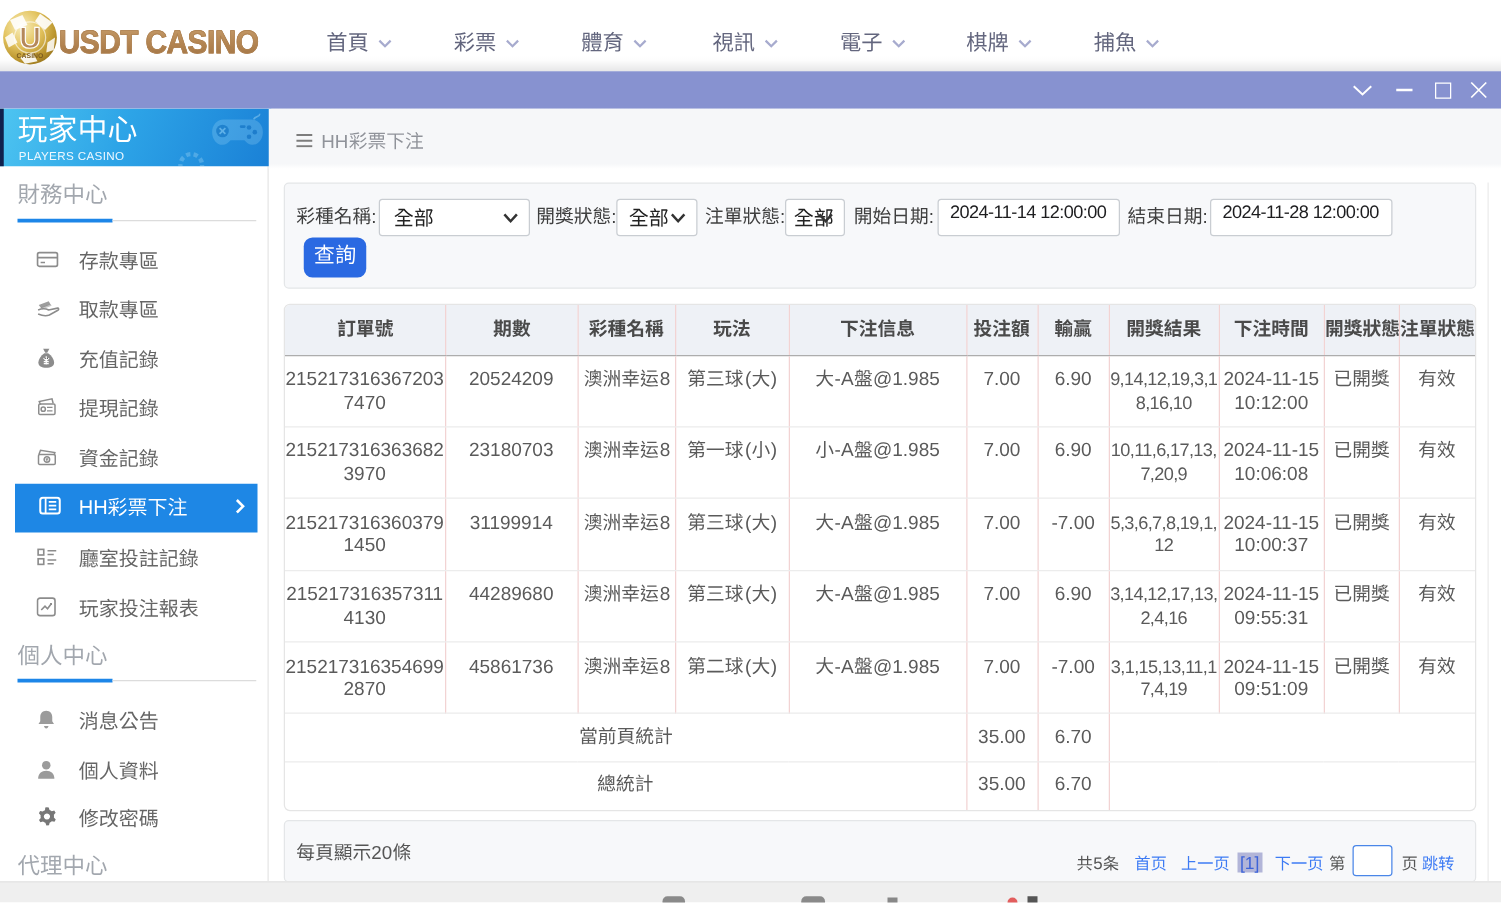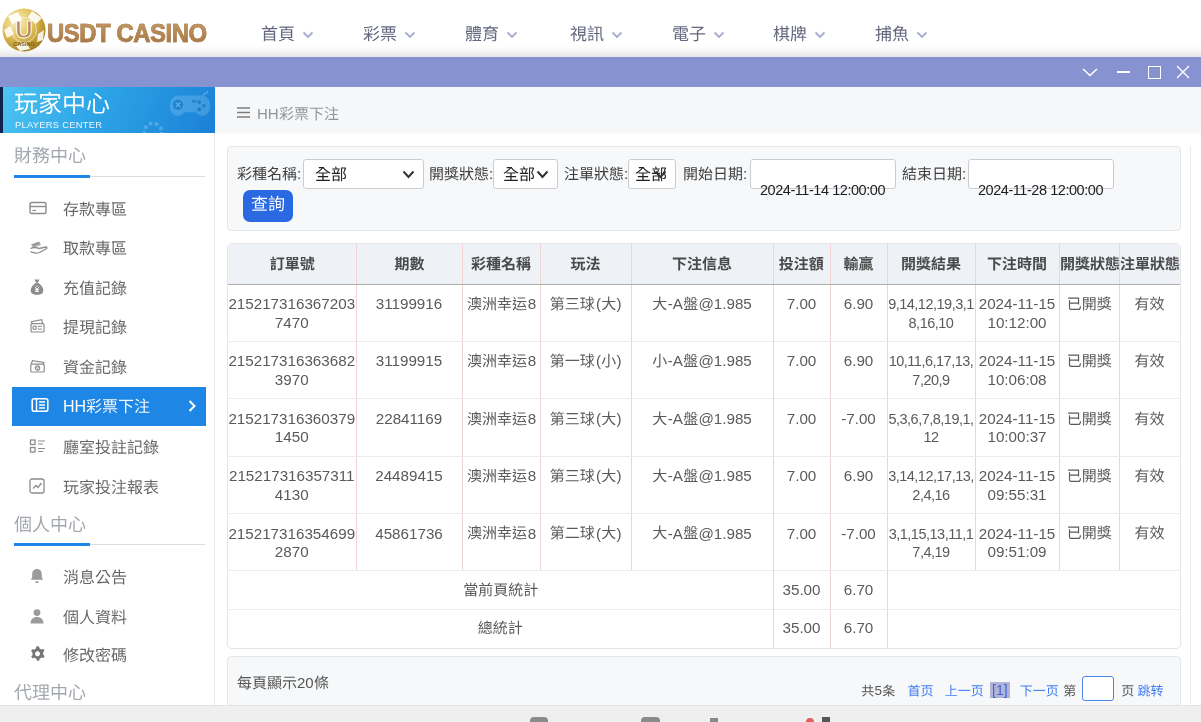--- a/index.html
+++ b/index.html
@@ -29,21 +29,21 @@
 
 #crumb{position:absolute;left:215px;top:87px;width:986px;height:48px;background:linear-gradient(#f6f7f9 0 44px,#ffffff 100%);color:#90939a}
 #blueedge{position:absolute;left:0px;top:87px;width:3px;height:46px;background:#10214d}
 .panel{position:absolute;background:#f7f8fa;border:1px solid #e4e6e8;border-radius:4px}
 #fpanel{left:227px;top:146px;width:954px;height:85px}
 .flabel{position:absolute;top:165px;font-size:15px;color:#3f3f3f;white-space:nowrap}
 .fsel{position:absolute;top:159px;height:30px;background:#fff;border:1px solid #c9cdd2;border-radius:3px;font-size:16px;color:#222}
 .fsel .st{position:absolute;left:11px;top:6px;white-space:nowrap}
 .fsel .sc{position:absolute;top:10px}
 .finp{position:absolute;top:159px;height:30px;background:#fff;border:1px solid #c9cdd2;border-radius:3px;font-size:16px;color:#1d1d1f}
-.finp span{position:absolute;left:9px;top:22px;white-space:nowrap;font-size:14.5px;letter-spacing:-0.45px}
+.finp span{position:absolute;left:9px;top:2px;white-space:nowrap;font-size:14.5px;letter-spacing:-0.45px}
 #qbtn{position:absolute;left:243px;top:190px;width:50px;height:32px;background:#2a69e2;border-radius:7px;color:#fff;text-align:center}
 
 #tpanel{position:absolute;left:227px;top:243px;width:954px;background:#fff;border:1px solid #e5e5e5;border-radius:5px;overflow:hidden}
 table{border-collapse:collapse;table-layout:fixed;width:952px}
 th{background:#eef1f6;font-size:15px;color:#4a4a4a;font-weight:bold;height:40px;border-bottom:1px solid #adadad;border-right:1px solid #f2d3d3}
 td{font-size:15.2px;color:#5a5a5a;text-align:center;border-right:1px solid #f2d3d3;border-bottom:1px solid #ececec;line-height:18.5px;height:57.4px;vertical-align:top;padding-top:10.5px}
 tr.sum td{height:38.3px;vertical-align:middle;padding-top:0}
 th:last-child,td:last-child{border-right:none}
 tr.sum:last-child td{border-bottom:none}
 .kj{font-size:14.5px;letter-spacing:-0.5px}
@@ -304,21 +304,21 @@
       </svg>
       <svg class="abs" style="left:140px;top:32px;opacity:0.25" width="26" height="26" viewBox="0 0 30 30">
         <circle cx="15" cy="15" r="10" fill="none" stroke="#cfeefc" stroke-width="4" stroke-dasharray="4 3"></circle>
       </svg>
       <div class="t1"><svg class="cj" style="width:96.0px;height:24px;vertical-align:-0.12em;" viewBox="0 0 4000 1000">
           <use href="#g14" x="0"></use>
           <use href="#g15" x="1000"></use>
           <use href="#g16" x="2000"></use>
           <use href="#g17" x="3000"></use>
         </svg></div>
-      <div class="t2">PLAYERS CENTER</div>
+      <div class="t2">PLAYERS CASINO</div>
     </div>
     <div class="sechead" style="top:59px;font-size:18px"><svg class="cj" style="width:72.0px;height:18px;vertical-align:-0.12em;" viewBox="0 0 4000 1000">
         <use href="#g18" x="0"></use>
         <use href="#g19" x="1000"></use>
         <use href="#g16" x="2000"></use>
         <use href="#g17" x="3000"></use>
       </svg></div>
     <div class="secline-b" style="top:88px"></div>
     <div class="secline-g" style="top:88px"></div>
     <div class="mi" style="top:103px">
@@ -639,21 +639,21 @@
             </svg></th>
           <th><svg class="cj" style="width:60.0px;height:15px;vertical-align:-0.12em;" viewBox="0 0 4000 1000">
               <use href="#g83" x="0"></use>
               <use href="#g72" x="1000"></use>
               <use href="#g96" x="2000"></use>
               <use href="#g97" x="3000"></use>
             </svg></th>
         </tr>
         <tr>
           <td>215217316367203<br>7470</td>
-          <td>31199916</td>
+          <td>20524209</td>
           <td><svg class="cj" style="width:62.0px;height:15px;vertical-align:-0.12em;" viewBox="0 0 4000 1000">
               <use href="#g98" x="0"></use>
               <use href="#g99" x="1000"></use>
               <use href="#g100" x="2000"></use>
               <use href="#g101" x="3000"></use>
             </svg>8</td>
           <td><svg class="cj" style="width:46.5px;height:15px;vertical-align:-0.12em;" viewBox="0 0 3000 1000">
               <use href="#g102" x="0"></use>
               <use href="#g103" x="1000"></use>
               <use href="#g104" x="2000"></use>
@@ -674,21 +674,21 @@
               <use href="#g59" x="1000"></use>
               <use href="#g60" x="2000"></use>
             </svg></td>
           <td><svg class="cj" style="width:31.0px;height:15px;vertical-align:-0.12em;" viewBox="0 0 2000 1000">
               <use href="#g108" x="0"></use>
               <use href="#g109" x="1000"></use>
             </svg></td>
         </tr>
         <tr>
           <td>215217316363682<br>3970</td>
-          <td>31199915</td>
+          <td>23180703</td>
           <td><svg class="cj" style="width:62.0px;height:15px;vertical-align:-0.12em;" viewBox="0 0 4000 1000">
               <use href="#g98" x="0"></use>
               <use href="#g99" x="1000"></use>
               <use href="#g100" x="2000"></use>
               <use href="#g101" x="3000"></use>
             </svg>8</td>
           <td><svg class="cj" style="width:46.5px;height:15px;vertical-align:-0.12em;" viewBox="0 0 3000 1000">
               <use href="#g102" x="0"></use>
               <use href="#g110" x="1000"></use>
               <use href="#g104" x="2000"></use>
@@ -709,21 +709,21 @@
               <use href="#g59" x="1000"></use>
               <use href="#g60" x="2000"></use>
             </svg></td>
           <td><svg class="cj" style="width:31.0px;height:15px;vertical-align:-0.12em;" viewBox="0 0 2000 1000">
               <use href="#g108" x="0"></use>
               <use href="#g109" x="1000"></use>
             </svg></td>
         </tr>
         <tr>
           <td>215217316360379<br>1450</td>
-          <td>22841169</td>
+          <td>31199914</td>
           <td><svg class="cj" style="width:62.0px;height:15px;vertical-align:-0.12em;" viewBox="0 0 4000 1000">
               <use href="#g98" x="0"></use>
               <use href="#g99" x="1000"></use>
               <use href="#g100" x="2000"></use>
               <use href="#g101" x="3000"></use>
             </svg>8</td>
           <td><svg class="cj" style="width:46.5px;height:15px;vertical-align:-0.12em;" viewBox="0 0 3000 1000">
               <use href="#g102" x="0"></use>
               <use href="#g103" x="1000"></use>
               <use href="#g104" x="2000"></use>
@@ -744,21 +744,21 @@
               <use href="#g59" x="1000"></use>
               <use href="#g60" x="2000"></use>
             </svg></td>
           <td><svg class="cj" style="width:31.0px;height:15px;vertical-align:-0.12em;" viewBox="0 0 2000 1000">
               <use href="#g108" x="0"></use>
               <use href="#g109" x="1000"></use>
             </svg></td>
         </tr>
         <tr>
           <td>215217316357311<br>4130</td>
-          <td>24489415</td>
+          <td>44289680</td>
           <td><svg class="cj" style="width:62.0px;height:15px;vertical-align:-0.12em;" viewBox="0 0 4000 1000">
               <use href="#g98" x="0"></use>
               <use href="#g99" x="1000"></use>
               <use href="#g100" x="2000"></use>
               <use href="#g101" x="3000"></use>
             </svg>8</td>
           <td><svg class="cj" style="width:46.5px;height:15px;vertical-align:-0.12em;" viewBox="0 0 3000 1000">
               <use href="#g102" x="0"></use>
               <use href="#g103" x="1000"></use>
               <use href="#g104" x="2000"></use>

